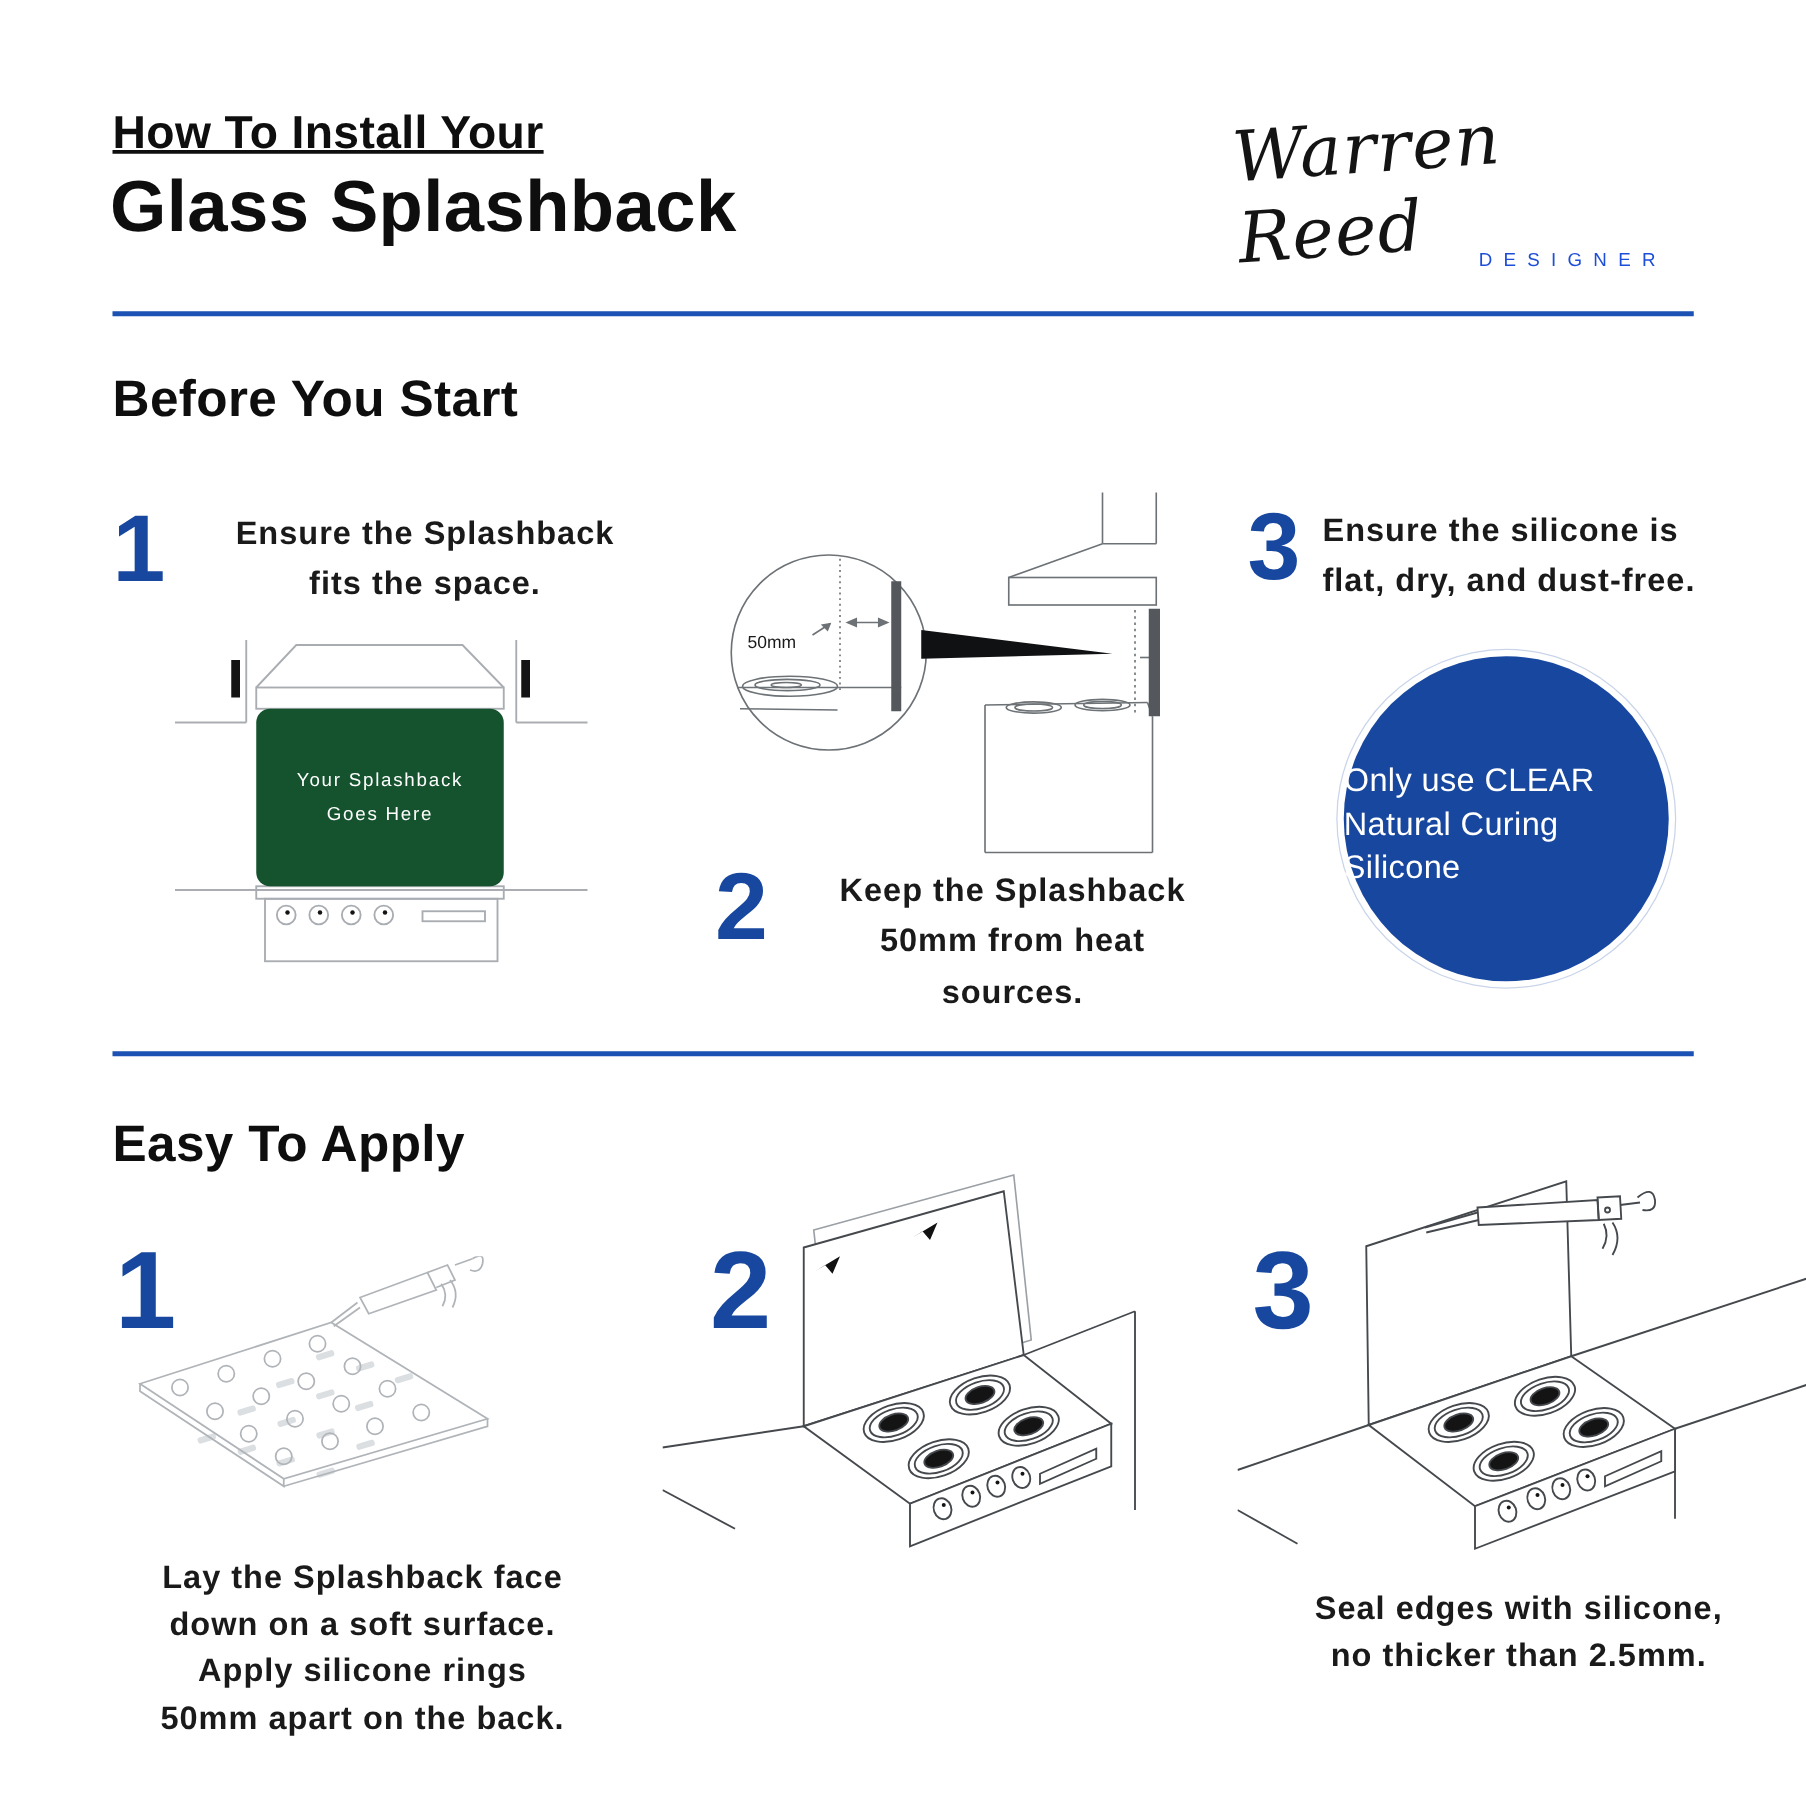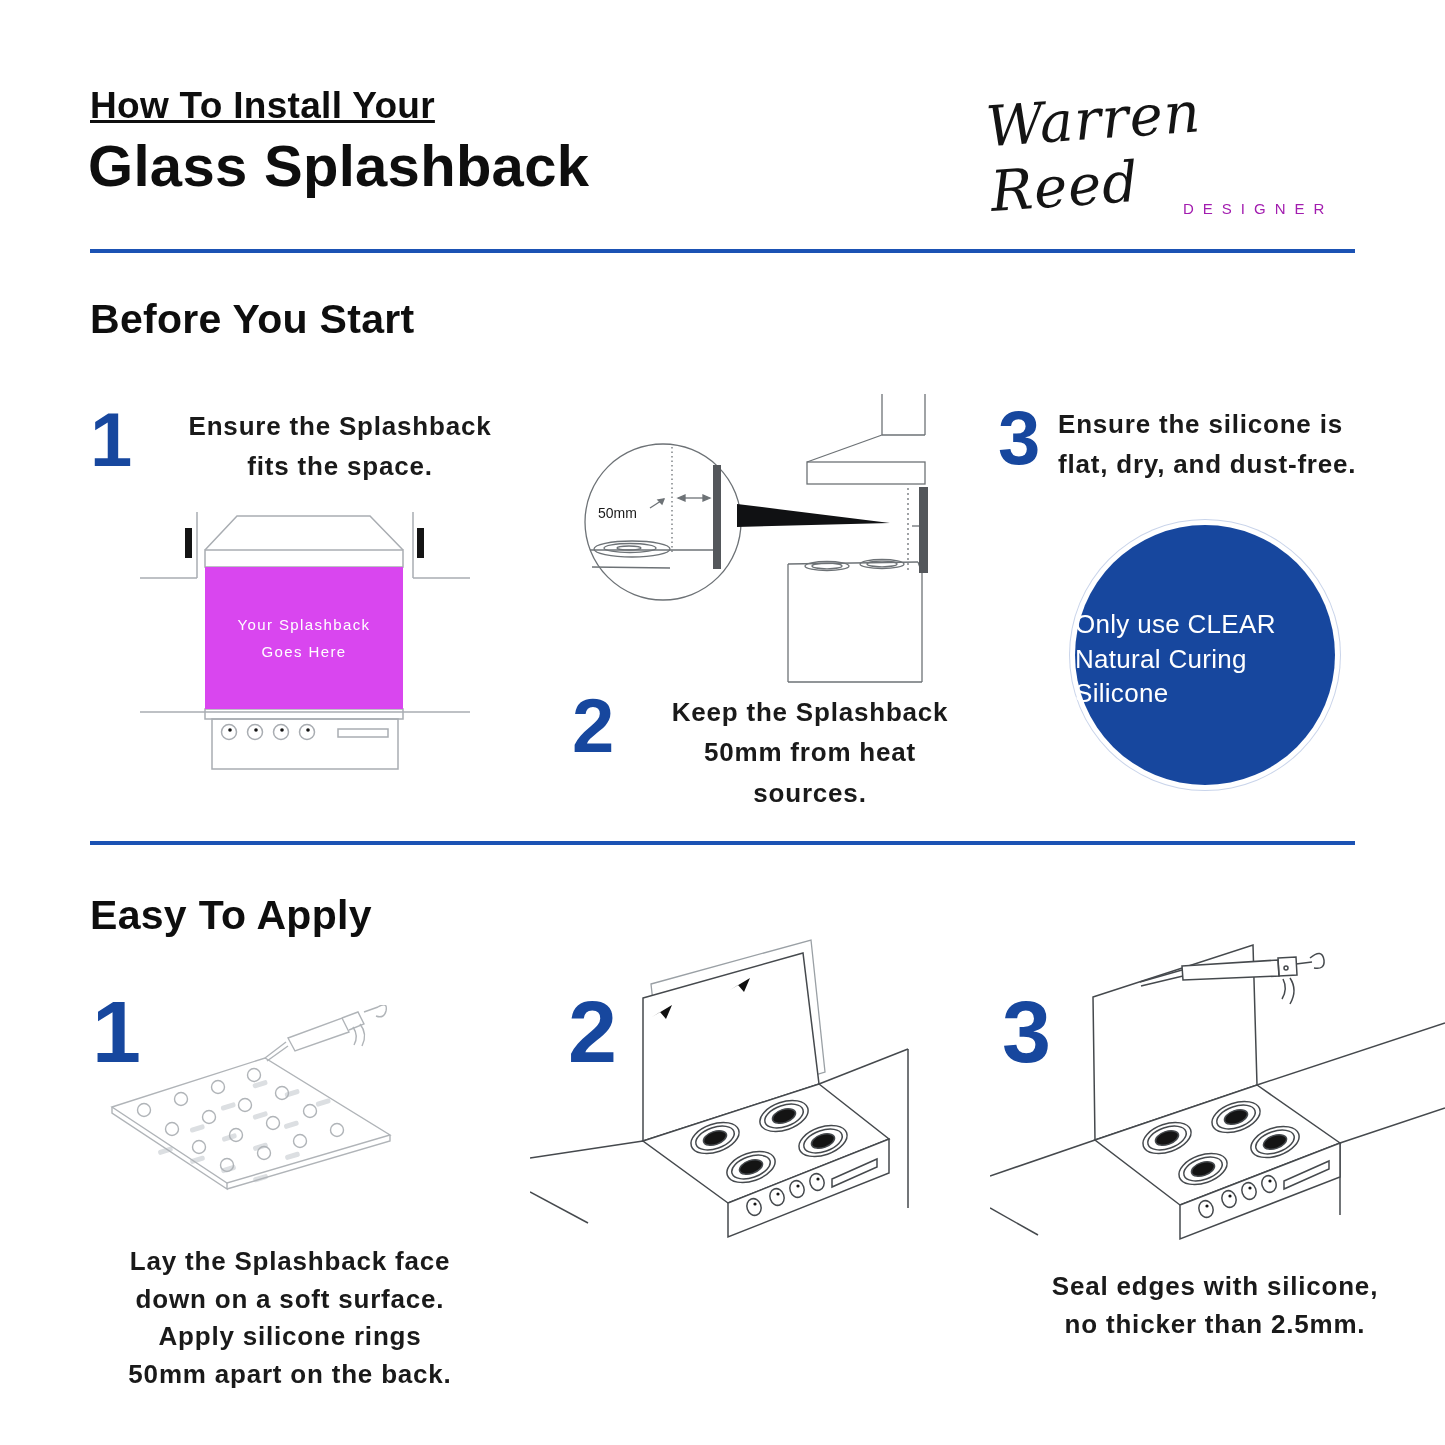--- a/index.html
+++ b/index.html
@@ -15,24 +15,24 @@
   .sec-h{font-size:41px;font-weight:700;color:#0e0e0e;letter-spacing:.3px;}
   .num{color:#17479e;font-weight:700;line-height:1;}
   .num-s1{font-size:76px;}
   .num-s2{font-size:88px;}
   .step-text{font-weight:700;color:#1a1a1a;font-size:26px;line-height:1.55;letter-spacing:.8px;}
   .center{text-align:center;}
   .brand-script{
     font-family:"DejaVu Serif",serif;font-style:italic;font-size:56px;color:#141414;
     transform:rotate(-4deg);transform-origin:left bottom;letter-spacing:1px;
   }
-  .brand-sub{font-size:15px;letter-spacing:9px;color:#a21caf;font-weight:500;}
+  .brand-sub{font-size:15px;letter-spacing:9px;color:#1d4ed8;font-weight:500;}
   .splash-rect{
-    background:#d946ef;color:#fff;display:flex;align-items:center;justify-content:center;
-    font-size:15px;letter-spacing:1.4px;line-height:1.8;text-align:center;
+    background:#14532d;color:#fff;display:flex;align-items:center;justify-content:center;
+    font-size:15px;letter-spacing:1.4px;line-height:1.8;text-align:center;border-radius:11px;
   }
   .silicone-circle{
     background:#17479e;border-radius:50%;color:#fff;text-align:left;
     box-shadow:0 0 0 5px #ffffff,0 0 0 6px #c9d4ea;
     font-size:26px;line-height:1.33;letter-spacing:.3px;
   }
   .silicone-circle .inner{padding-top:82px;}
   svg{display:block;}
   svg text{font-family:"Liberation Sans",sans-serif;}
 </style>

